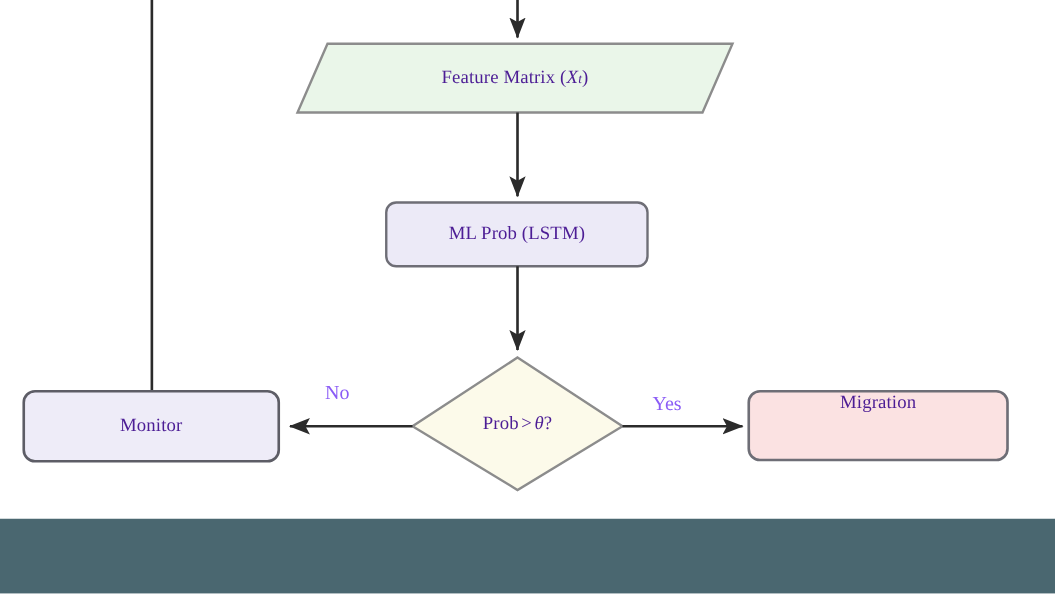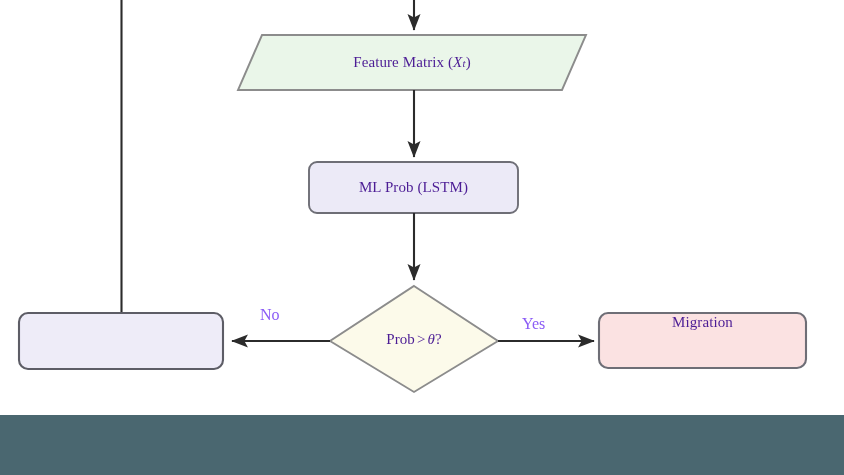--- a/index.html
+++ b/index.html
@@ -108,20 +108,21 @@
 
   <div class="node-label" style="left:309px; top:162px; width:209px; height:51px;">ML Prob (LSTM)</div>
 
   <div class="node-label" style="left:330px; top:286px; width:168px; height:106px;">
     <span>Prob</span>
       <span class="op">&gt;</span>
       <span class="mathit">θ</span>
       <span>?</span>
   </div>
 
+  <div class="node-label" style="left:19px; top:313px; width:204px; height:56px;">Monitor</div>
 
   <div class="node-label" style="left:599px; top:295px; width:207px; height:55px;">Migration</div>
 
   <div class="edge-label" style="left:260px; top:306px;">No</div>
   <div class="edge-label" style="left:522px; top:315px;">Yes</div>
 
   <div id="bottom-band"></div>
 </div>
 
 </body></html>

